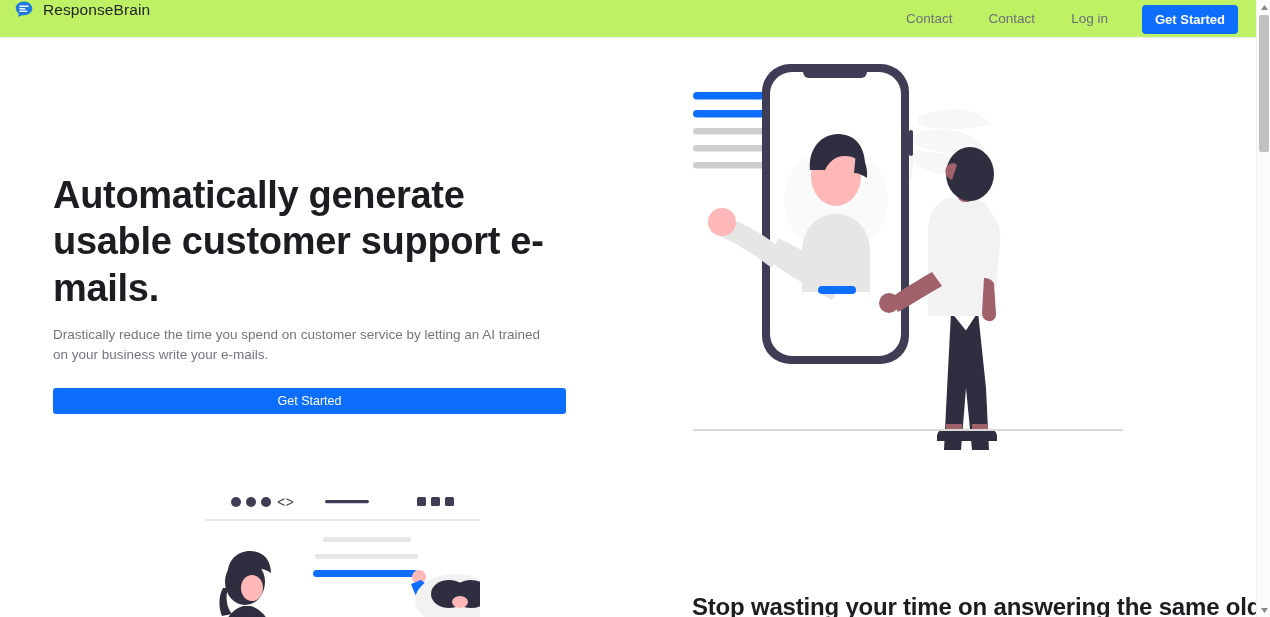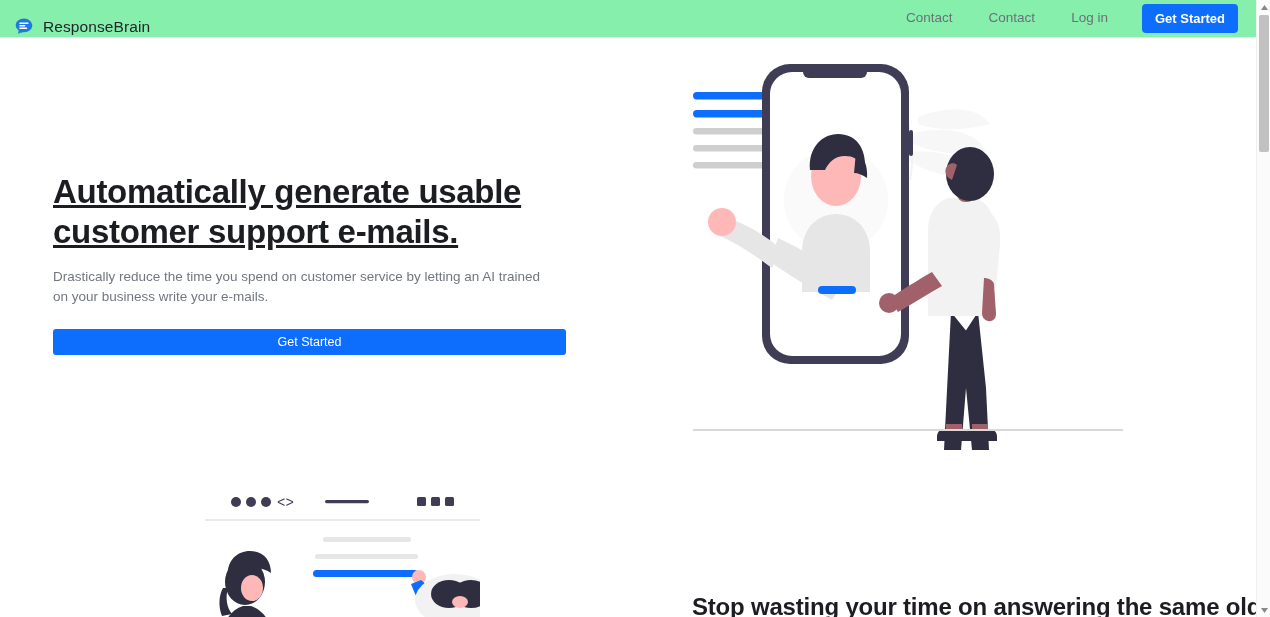--- a/index.html
+++ b/index.html
@@ -14,23 +14,23 @@
     position: relative;
     width: 1270px; height: 617px;
     overflow: hidden;
     background: #ffffff;
   }
 
   
   .header {
     position: absolute; top: 0; left: 0;
     width: 1256px; height: 38px;
-    background: #86efac;
+    background: #bef264;
     border-bottom: 1px solid #eceef1;
-    display: flex; align-items: flex-end;
+    display: flex; align-items: flex-start;
     padding: 0 18px 0 14px;
   }
   .brand { display: flex; align-items: center; gap: 9px; cursor: pointer; }
   .brand-icon { width: 20px; height: 20px; display: block; flex: 0 0 20px; }
   .brand-name {
     font-size: 15.5px; color: #22252a; letter-spacing: .1px;
     font-family: "Liberation Sans", sans-serif;
   }
   .nav { margin-left: auto; display: flex; align-items: center; gap: 8px; }
   .nav-link {
@@ -42,22 +42,22 @@
     background: #0d6efd; color: #fff;
     font-size: 13px; font-weight: 700;
     border: none; border-radius: 4px;
     padding: 7px 13px; cursor: pointer; white-space: nowrap;
     font-family: "Liberation Sans", sans-serif;
   }
 
   
   .hero-text { position: absolute; left: 53px; top: 172px; width: 530px; }
   .hero-title {
-    font-size: 33px; line-height: 1.22; font-weight: 700;
-    color: #1b1d21; letter-spacing: -.3px; margin: 0 0 14px 0; text-decoration: underline;
+    font-size: 38px; line-height: 1.22; font-weight: 700;
+    color: #1b1d21; letter-spacing: -.3px; margin: 0 0 14px 0;
   }
   .hero-sub {
     font-size: 13.5px; line-height: 1.5; color: #72777f;
     width: 505px; margin-bottom: 22px;
   }
   .hero-cta {
     display: block; width: 513px; height: 26px;
     background: #0d6efd; color: #fff;
     border: none; border-radius: 3px;
     font-size: 12.5px; line-height: 26px; text-align: center;

